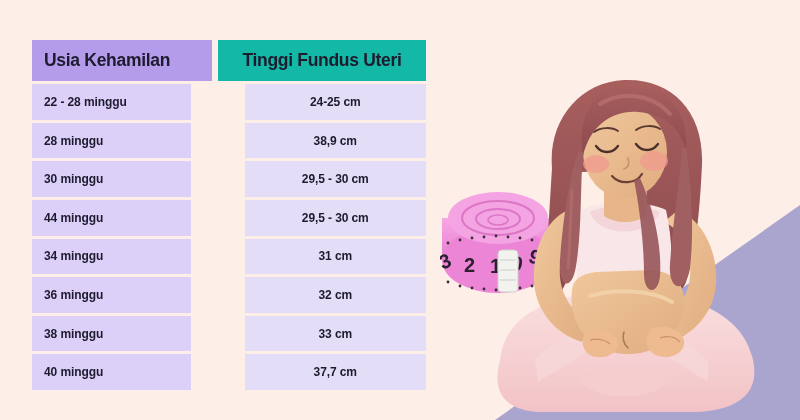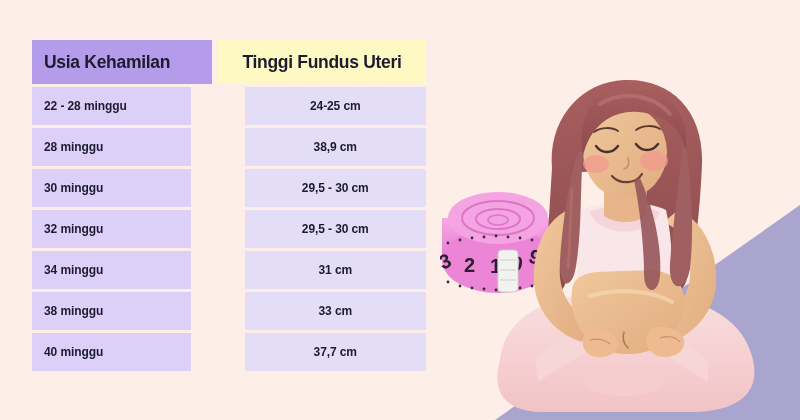--- a/index.html
+++ b/index.html
@@ -36,21 +36,21 @@
     letter-spacing:-0.1px;
   }
   .c-left  { width:180px; padding-left:12px; justify-content:flex-start; }
   .c-right { width:208px; justify-content:center; }
 
   .trow.header .cell {
     font-size:17.5px;
     letter-spacing:-0.3px;
   }
   .trow.header .c-left  { background:#b49ceb; }
-  .trow.header .c-right { background:#fef9c3; }
+  .trow.header .c-right { background:#14b8a6; }
 
   .trow.body .cell { font-size:12px; }
   .trow.body .c-left  { background:#ddd0f8; }
   .trow.body .c-right { background:#e3ddf7;margin-left:48px; }
 
   
   #logo {
     position:absolute;
     left:582px; top:24px;
     width:200px; height:48px;
@@ -244,28 +244,32 @@
     </div>
     <div class="trow body">
       <div class="cell c-left">28 minggu</div>
       <div class="cell c-right">38,9 cm</div>
     </div>
     <div class="trow body">
       <div class="cell c-left">30 minggu</div>
       <div class="cell c-right">29,5 - 30 cm</div>
     </div>
     <div class="trow body">
-      <div class="cell c-left">32 minggu</div>
+      <div class="cell c-left">44 minggu</div>
       <div class="cell c-right">29,5 - 30 cm</div>
     </div>
     <div class="trow body">
       <div class="cell c-left">34 minggu</div>
       <div class="cell c-right">31 cm</div>
     </div>
     <div class="trow body">
+      <div class="cell c-left">36 minggu</div>
+      <div class="cell c-right">32 cm</div>
+    </div>
+    <div class="trow body">
       <div class="cell c-left">38 minggu</div>
       <div class="cell c-right">33 cm</div>
     </div>
     <div class="trow body">
       <div class="cell c-left">40 minggu</div>
       <div class="cell c-right">37,7 cm</div>
     </div>
 
   </div>
 

